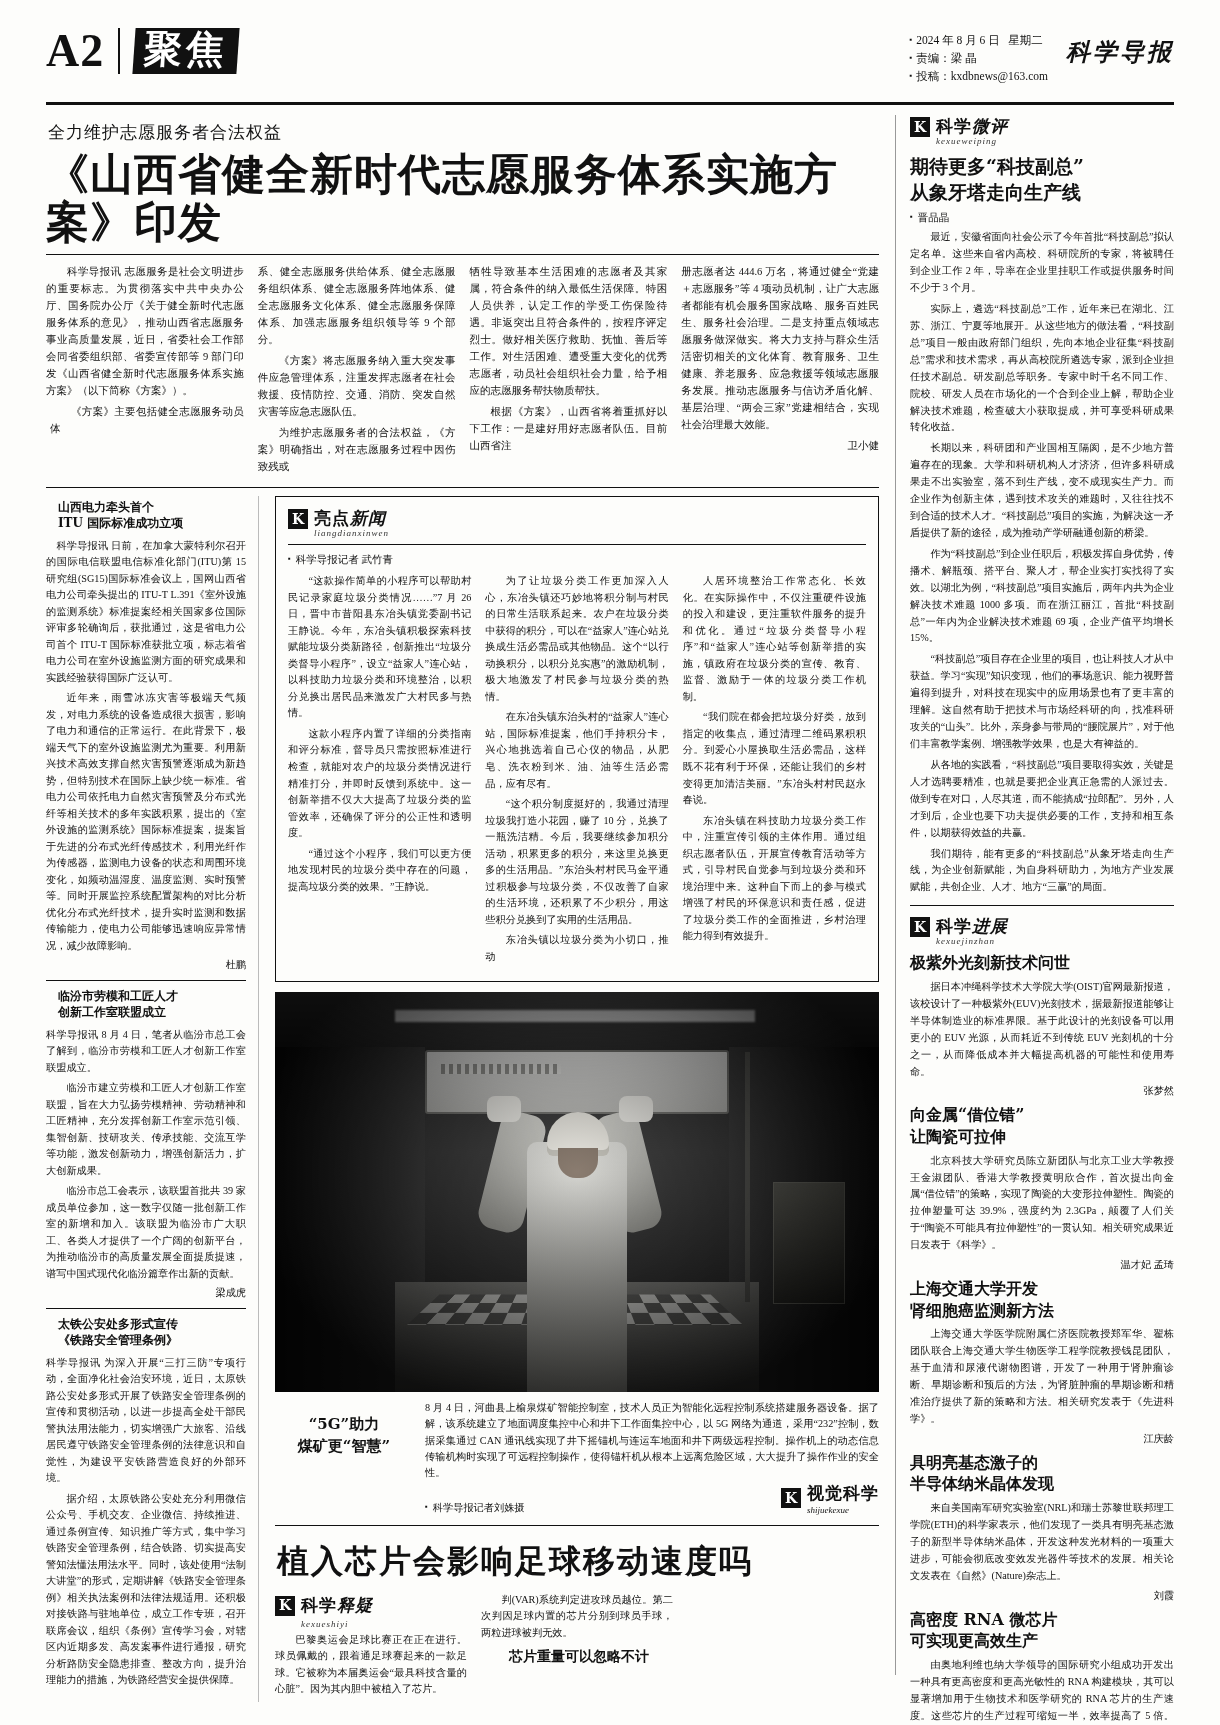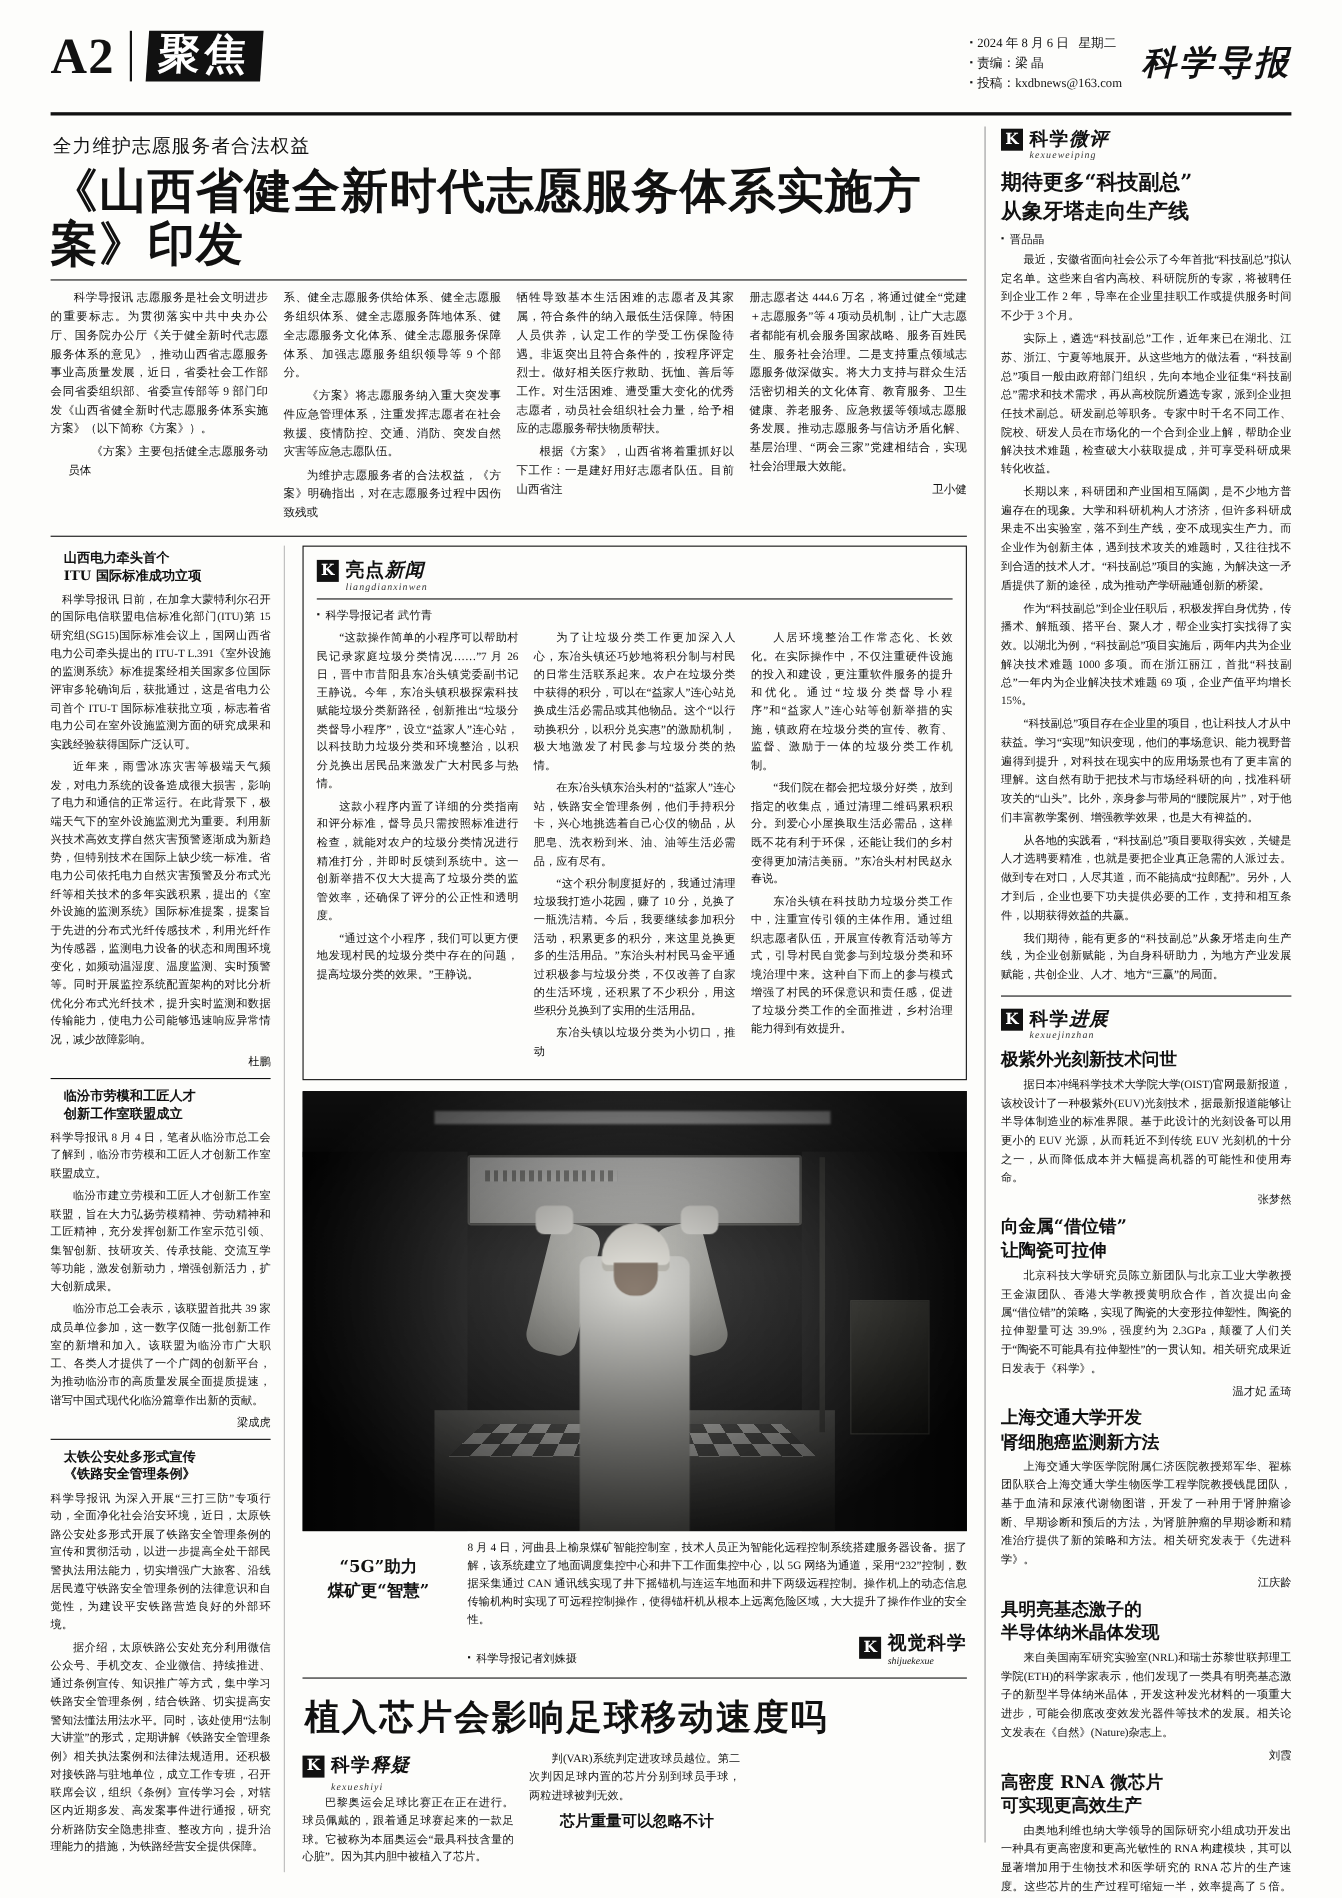--- a/index.html
+++ b/index.html
@@ -21,21 +21,21 @@
   .section-brand{
     font-family:"DejaVu Serif",serif;font-size:38px;font-weight:bold;letter-spacing:4px;
     background:#111;color:#fff;padding:2px 10px 6px 10px;line-height:1;
     transform:skewX(-4deg);
   }
   .mast-right{display:flex;align-items:flex-start;gap:18px;}
   .mast-info{font-size:11.5px;line-height:1.55;text-align:left;padding-top:4px;}
   .mast-info div{white-space:nowrap;}
   .mast-info .sq:before{content:"\25AA";font-size:8px;margin-right:4px;vertical-align:2px;}
   .paper-logo{
-    font-family:"DejaVu Serif",serif;font-size:31px;font-weight:bold;letter-spacing:3px;
+    font-family:"DejaVu Serif",serif;font-size:24px;font-weight:bold;letter-spacing:3px;
     font-style:italic;white-space:nowrap;padding-top:8px;
   }
 
   .rule-thick{height:3px;background:#111;margin-top:4px;}
 
   
   .body-grid{display:flex;gap:16px;margin-top:10px;height:1560px;}
   .col-main{width:836px;}
   .col-right{width:268px;border-left:1px solid #999;padding-left:14px;}
 
@@ -165,21 +165,21 @@
 
    <div class="col-main">
 
      <div class="kicker">全力维护志愿服务者合法权益</div>
      <div class="headline">《山西省健全新时代志愿服务体系实施方案》印发</div>
      <div class="hr-after-head"></div>
 
      <div class="cols3">
        <div>
          <p style="margin:0 0 4px 0;text-indent:2em;">科学导报讯 志愿服务是社会文明进步的重要标志。为贯彻落实中共中央办公厅、国务院办公厅《关于健全新时代志愿服务体系的意见》，推动山西省志愿服务事业高质量发展，近日，省委社会工作部会同省委组织部、省委宣传部等 9 部门印发《山西省健全新时代志愿服务体系实施方案》（以下简称《方案》）。</p>
-         <p style="margin:0 0 4px 16px;text-indent:2em;">《方案》主要包括健全志愿服务动员体</p>
+         <p style="margin:0 0 4px 4px;text-indent:2em;">《方案》主要包括健全志愿服务动员体</p>
        </div>
        <div>
          <p style="margin:0 0 4px 0;">系、健全志愿服务供给体系、健全志愿服务组织体系、健全志愿服务阵地体系、健全志愿服务文化体系、健全志愿服务保障体系、加强志愿服务组织领导等 9 个部分。</p>
          <p style="margin:0 0 4px 0;text-indent:2em;">《方案》将志愿服务纳入重大突发事件应急管理体系，注重发挥志愿者在社会救援、疫情防控、交通、消防、突发自然灾害等应急志愿队伍。</p>
          <p style="margin:0 0 4px 0;text-indent:2em;">为维护志愿服务者的合法权益，《方案》明确指出，对在志愿服务过程中因伤致残或</p>
        </div>
        <div>
          <p style="margin:0 0 4px 0;">牺牲导致基本生活困难的志愿者及其家属，符合条件的纳入最低生活保障。特困人员供养，认定工作的学受工伤保险待遇。非返突出且符合条件的，按程序评定烈士。做好相关医疗救助、抚恤、善后等工作。对生活困难、遭受重大变化的优秀志愿者，动员社会组织社会力量，给予相应的志愿服务帮扶物质帮扶。</p>
          <p style="margin:0 0 4px 0;text-indent:2em;">根据《方案》，山西省将着重抓好以下工作：一是建好用好志愿者队伍。目前山西省注</p>
        </div>
@@ -238,21 +238,21 @@
            <div class="feature-byline">科学导报记者 武竹青</div>
 
            <div class="cols3-feature">
              <div>
                <p>“这款操作简单的小程序可以帮助村民记录家庭垃圾分类情况……”7 月 26 日，晋中市昔阳县东冶头镇党委副书记王静说。今年，东冶头镇积极探索科技赋能垃圾分类新路径，创新推出“垃圾分类督导小程序”，设立“益家人”连心站，以科技助力垃圾分类和环境整治，以积分兑换出居民品来激发广大村民多与热情。</p>
                <p>这款小程序内置了详细的分类指南和评分标准，督导员只需按照标准进行检查，就能对农户的垃圾分类情况进行精准打分，并即时反馈到系统中。这一创新举措不仅大大提高了垃圾分类的监管效率，还确保了评分的公正性和透明度。</p>
                <p>“通过这个小程序，我们可以更方便地发现村民的垃圾分类中存在的问题，提高垃圾分类的效果。”王静说。</p>
              </div>
              <div>
                <p>为了让垃圾分类工作更加深入人心，东冶头镇还巧妙地将积分制与村民的日常生活联系起来。农户在垃圾分类中获得的积分，可以在“益家人”连心站兑换成生活必需品或其他物品。这个“以行动换积分，以积分兑实惠”的激励机制，极大地激发了村民参与垃圾分类的热情。</p>
-               <p>在东冶头镇东治头村的“益家人”连心站，铁路安全管理条例，他们手持积分卡，兴心地挑选着自己心仪的物品，从肥皂、洗衣粉到米、油、油等生活必需品，应有尽有。</p>
+               <p>在东冶头镇东治头村的“益家人”连心站，国际标准提案，他们手持积分卡，兴心地挑选着自己心仪的物品，从肥皂、洗衣粉到米、油、油等生活必需品，应有尽有。</p>
                <p>“这个积分制度挺好的，我通过清理垃圾我打造小花园，赚了 10 分，兑换了一瓶洗洁精。今后，我要继续参加积分活动，积累更多的积分，来这里兑换更多的生活用品。”东治头村村民马金平通过积极参与垃圾分类，不仅改善了自家的生活环境，还积累了不少积分，用这些积分兑换到了实用的生活用品。</p>
                <p>东冶头镇以垃圾分类为小切口，推动</p>
              </div>
              <div>
                <p>人居环境整治工作常态化、长效化。在实际操作中，不仅注重硬件设施的投入和建设，更注重软件服务的提升和优化。通过“垃圾分类督导小程序”和“益家人”连心站等创新举措的实施，镇政府在垃圾分类的宣传、教育、监督、激励于一体的垃圾分类工作机制。</p>
                <p>“我们院在都会把垃圾分好类，放到指定的收集点，通过清理二维码累积积分。到爱心小屋换取生活必需品，这样既不花有利于环保，还能让我们的乡村变得更加清洁美丽。”东冶头村村民赵永春说。</p>
                <p>东冶头镇在科技助力垃圾分类工作中，注重宣传引领的主体作用。通过组织志愿者队伍，开展宣传教育活动等方式，引导村民自觉参与到垃圾分类和环境治理中来。这种自下而上的参与模式增强了村民的环保意识和责任感，促进了垃圾分类工作的全面推进，乡村治理能力得到有效提升。</p>
              </div>
            </div>
          </div>

